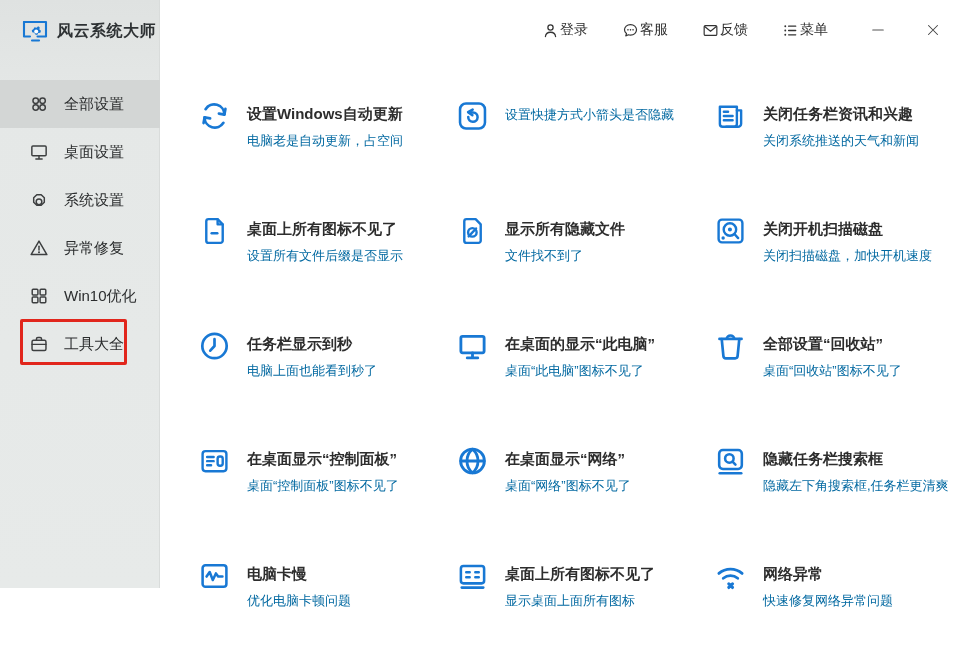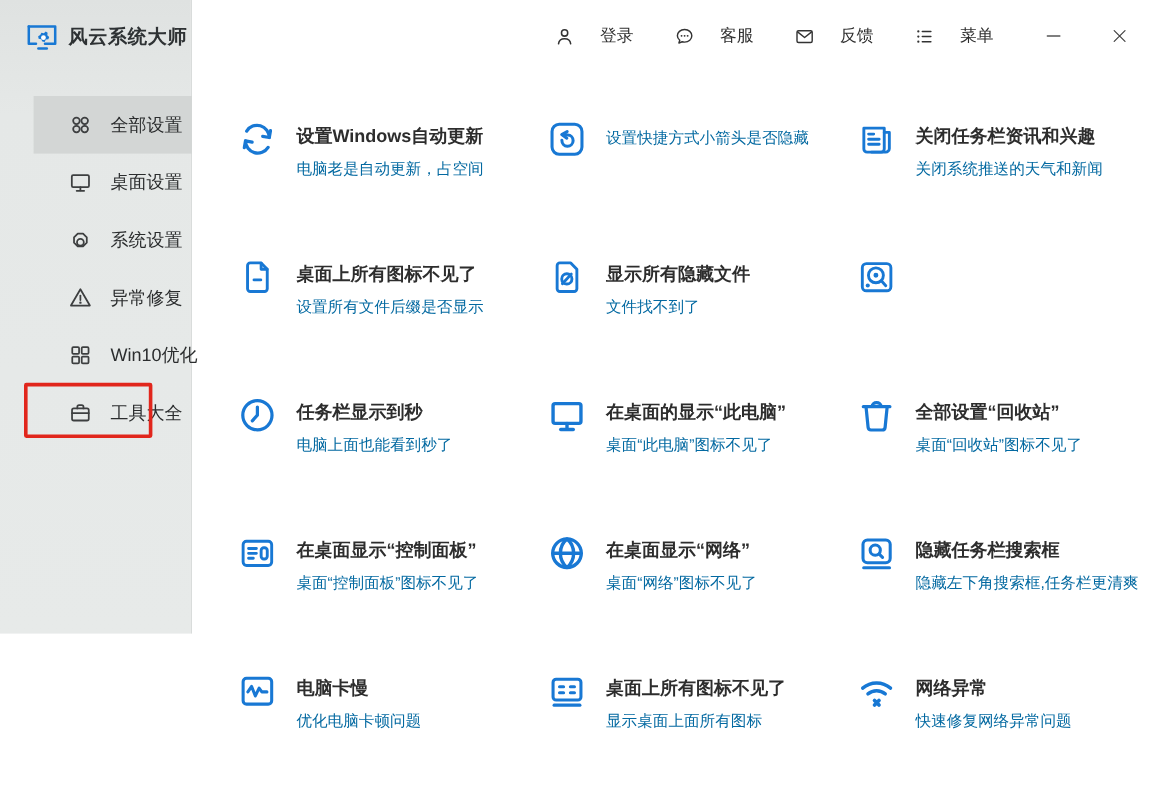--- a/index.html
+++ b/index.html
@@ -4,48 +4,48 @@
 <style>
   * { margin:0; padding:0; box-sizing:border-box; }
   html,body { width:960px; height:660px; }
   body {
     font-family:"Liberation Sans","DejaVu Sans",sans-serif;
     background:#ffffff; position:relative; overflow:hidden;
     -webkit-font-smoothing:antialiased;
   }
   
   .sidebar {
-    position:absolute; left:0; top:0; width:160px; height:528px;
+    position:absolute; left:0; top:0; width:160px; height:588px;
     background:linear-gradient(180deg,#dfe2e1 0%,#e5e8e7 18%,#e7eae9 100%);
     border-right:1px solid #d9dcdb;
     padding-left:40px;
   }
   .logo { position:absolute; left:20px; top:16px; display:flex; align-items:center; gap:7px; }
   .logo-icon { width:30px; height:30px; display:inline-flex; }
   .logo-text { font-size:16px; font-weight:700; color:#2e3234; letter-spacing:.5px; white-space:nowrap; }
   .nav { position:absolute; left:0; top:80px; width:160px; }
   .side-item {
     height:48px; display:flex; align-items:center; gap:14px;
-    padding-left:28px; cursor:pointer; font-size:15px; color:#2b2d2e;margin-left:28px;
+    padding-left:28px; cursor:pointer; font-size:15px; color:#2b2d2e;
   }
   .side-item.selected { background:#d3d6d5; }
   .side-icon { width:22px; height:22px; display:inline-flex; flex:0 0 22px; }
   .side-icon svg { width:100%; height:100%; }
   .side-label { white-space:nowrap; }
   
   .annotation-box {
     position:absolute; left:20px; top:319px; width:107px; height:46px;
     border:3px solid #e1261c; border-radius:2px; pointer-events:none; z-index:5;
   }
   
   .header {
     position:absolute; top:14px; right:16px; height:32px;
     display:flex; align-items:center; gap:33px;
   }
-  .hdr-group { display:flex; align-items:center; gap:20px; cursor:pointer; }
+  .hdr-group { display:flex; align-items:center; gap:0; cursor:pointer; }
   .hdr-icon { width:19px; height:19px; display:inline-flex; }
   .hdr-icon svg { width:100%; height:100%; }
   .hdr-label { font-size:14px; color:#2f2f2f; white-space:nowrap; }
   .win-btn { width:22px; height:22px; display:inline-flex; align-items:center; justify-content:center; cursor:pointer; }
   .win-btn svg { width:18px; height:18px; }
   .win-min { margin-left:6px; }
   
   .grid {
     position:absolute; left:197px; top:98px;
     display:grid; grid-template-columns:258px 258px 247px; grid-auto-rows:115px;
@@ -278,20 +278,24 @@
   <div class="grid-item">
     <span class="g-icon">
         <svg viewBox="0 0 24 24" fill="none" stroke="#1878d4" stroke-width="1.7" stroke-linecap="round" stroke-linejoin="round">
           <rect x="3.6" y="4" width="16.8" height="16" rx="2.4"></rect>
           <circle cx="11.6" cy="10.9" r="4.4"></circle>
           <circle cx="11.6" cy="10.9" r="0.6" fill="#1878d4"></circle>
           <path d="M14.8 14.1l2.6 2.9"></path>
           <path d="M6.8 16.9h.01" stroke-width="2.4"></path>
         </svg>
       </span>
+    <div class="g-text">
+      <div class="g-title">关闭开机扫描磁盘</div>
+      <div class="g-sub">关闭扫描磁盘，加快开机速度</div>
+    </div>
   </div>
 
   <div class="grid-item">
     <span class="g-icon">
         <svg viewBox="0 0 24 24" fill="none" stroke="#1878d4" stroke-width="1.9" stroke-linecap="round" stroke-linejoin="round">
           <circle cx="12" cy="12" r="8.6"></circle>
           <path d="M12 7.2V12l-3 3.3"></path>
         </svg>
       </span>
     <div class="g-text">

